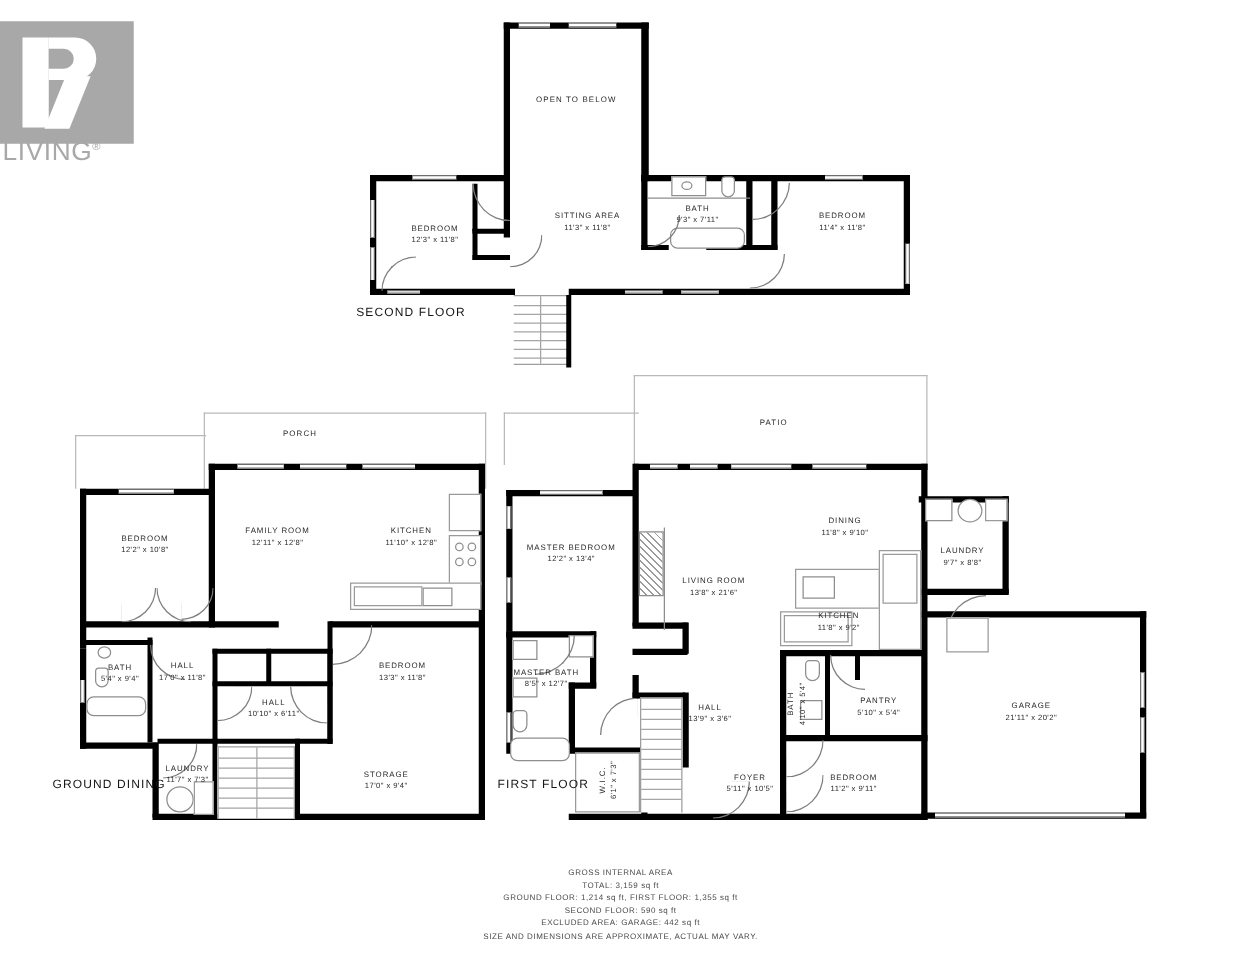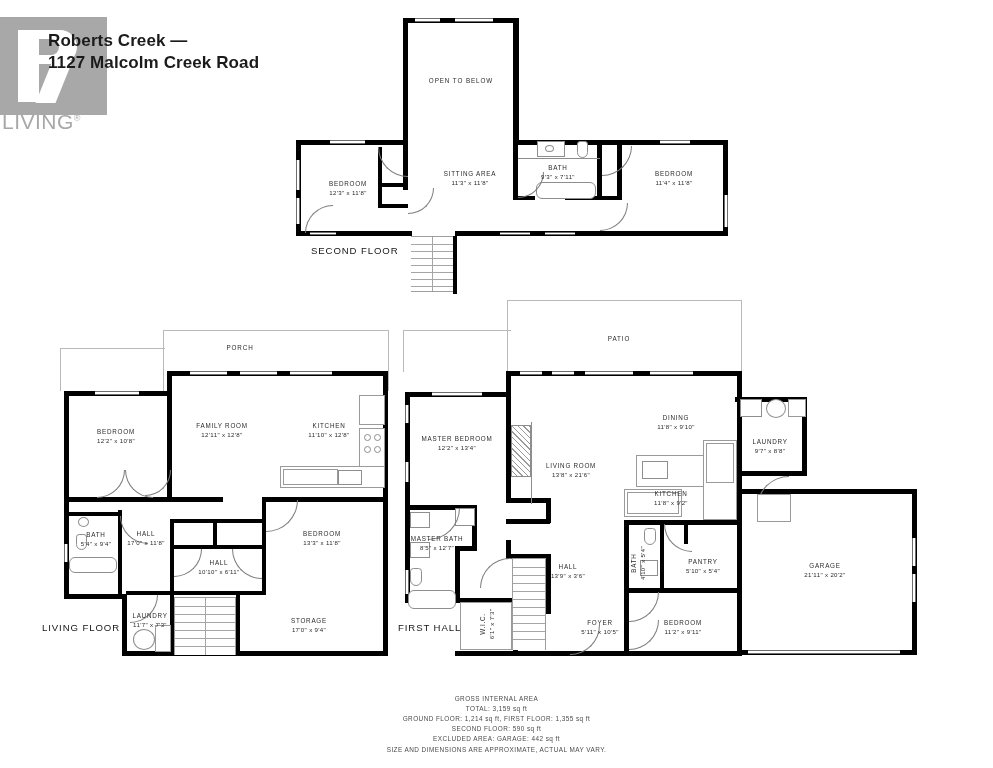--- a/index.html
+++ b/index.html
@@ -217,22 +217,20 @@
 
   <div id="realtor-logo">
     <div class="r-block"></div>
     <div class="r-stem"></div>
     <div class="r-bowl"></div>
     <div class="r-bowl-in"></div>
     <div class="r-leg"></div>
   </div>
   <div id="realtor-wordmark"><span>LIVING</span><sup>®</sup></div>
 
-  <div id="plan-title">Roberts Creek —
-1127 Malcolm Creek Road</div>
 
   <div class="wall" style="left:403px; top:18px; width:5px; height:127px;"></div>
   <div class="wall" style="left:513px; top:18px; width:6px; height:127px;"></div>
   <div class="wall" style="left:403px; top:18px; width:116px; height:5px;"></div>
   <div class="win" style="left:415px; top:18px; width:25px; height:4px;"></div>
   <div class="win" style="left:455px; top:18px; width:38px; height:4px;"></div>
 
   <div class="wall" style="left:296px; top:140px; width:112px; height:5px;"></div>
   <div class="wall" style="left:513px; top:140px; width:215px; height:5px;"></div>
   <div class="wall" style="left:296px; top:140px; width:5px; height:96px;"></div>
@@ -299,21 +297,21 @@
     <span class="rdim">11'3" x 11'8"</span>
   </div>
   <div class="room" style="left:558px; top:172px;">
     <span class="rname">BATH</span>
     <span class="rdim">9'3" x 7'11"</span>
   </div>
   <div class="room" style="left:674px; top:178px;">
     <span class="rname">BEDROOM</span>
     <span class="rdim">11'4" x 11'8"</span>
   </div>
-  <div class="floor-label" style="left:311px; top:245px;">SECOND FLOOR</div>
+  <div class="floor-label" style="left:285px; top:245px;">SECOND FLOOR</div>
 
   <div class="outline" style="left:60px; top:348px; width:105px; height:43px; border-right:none; border-bottom:none;"></div>
   <div class="outline" style="left:163px; top:330px; width:226px; height:61px; border-bottom:none;"></div>
 
   <div class="wall" style="left:64px; top:391px; width:5px; height:128px;"></div>
   <div class="wall" style="left:64px; top:519px; width:5px; height:80px;"></div>
   <div class="wall" style="left:64px; top:391px; width:107px; height:5px;"></div>
   <div class="wall" style="left:167px; top:371px; width:5px; height:25px;"></div>
   <div class="wall" style="left:167px; top:371px; width:221px; height:5px;"></div>
   <div class="wall" style="left:383px; top:371px; width:5px; height:285px;"></div>
@@ -413,21 +411,21 @@
     <span class="rdim">13'3" x 11'8"</span>
   </div>
   <div class="room" style="left:150px; top:620px;">
     <span class="rname">LAUNDRY</span>
     <span class="rdim">11'7" x 7'3"</span>
   </div>
   <div class="room" style="left:309px; top:625px;">
     <span class="rname">STORAGE</span>
     <span class="rdim">17'0" x 9'4"</span>
   </div>
-  <div class="floor-label" style="left:42px; top:622px;">LIVING FLOOR</div>
+  <div class="floor-label" style="left:42px; top:622px;">GROUND DINING</div>
 
   <div class="outline" style="left:507px; top:300px; width:235px; height:72px; border-bottom:none;"></div>
   <div class="outline" style="left:403px; top:330px; width:108px; height:42px; border-bottom:none; border-right:none;"></div>
 
   <div class="wall" style="left:507px; top:371px; width:235px; height:5px;"></div>
   <div class="wall" style="left:405px; top:392px; width:105px; height:5px;"></div>
   <div class="wall" style="left:405px; top:392px; width:5px; height:113px;"></div>
   <div class="wall" style="left:405px; top:505px; width:5px; height:98px;"></div>
   <div class="wall" style="left:405px; top:505px; width:72px; height:5px;"></div>
   <div class="wall" style="left:472px; top:505px; width:5px; height:45px;"></div>
@@ -571,21 +569,21 @@
     <span class="rdim">5'11" x 10'5"</span>
   </div>
   <div class="room" style="left:683px; top:627px;">
     <span class="rname">BEDROOM</span>
     <span class="rdim">11'2" x 9'11"</span>
   </div>
   <div class="room" style="left:825px; top:570px;">
     <span class="rname">GARAGE</span>
     <span class="rdim">21'11" x 20'2"</span>
   </div>
-  <div class="floor-label" style="left:398px; top:622px;">FIRST HALL</div>
+  <div class="floor-label" style="left:398px; top:622px;">FIRST FLOOR</div>
 
   <div id="footer">
     <div>GROSS INTERNAL AREA</div>
     <div>TOTAL: 3,159 sq ft</div>
     <div>GROUND FLOOR: 1,214 sq ft,  FIRST FLOOR: 1,355 sq ft</div>
     <div>SECOND FLOOR: 590 sq ft</div>
     <div>EXCLUDED AREA: GARAGE: 442 sq ft</div>
     <div>SIZE AND DIMENSIONS ARE APPROXIMATE, ACTUAL MAY VARY.</div>
   </div>
 

